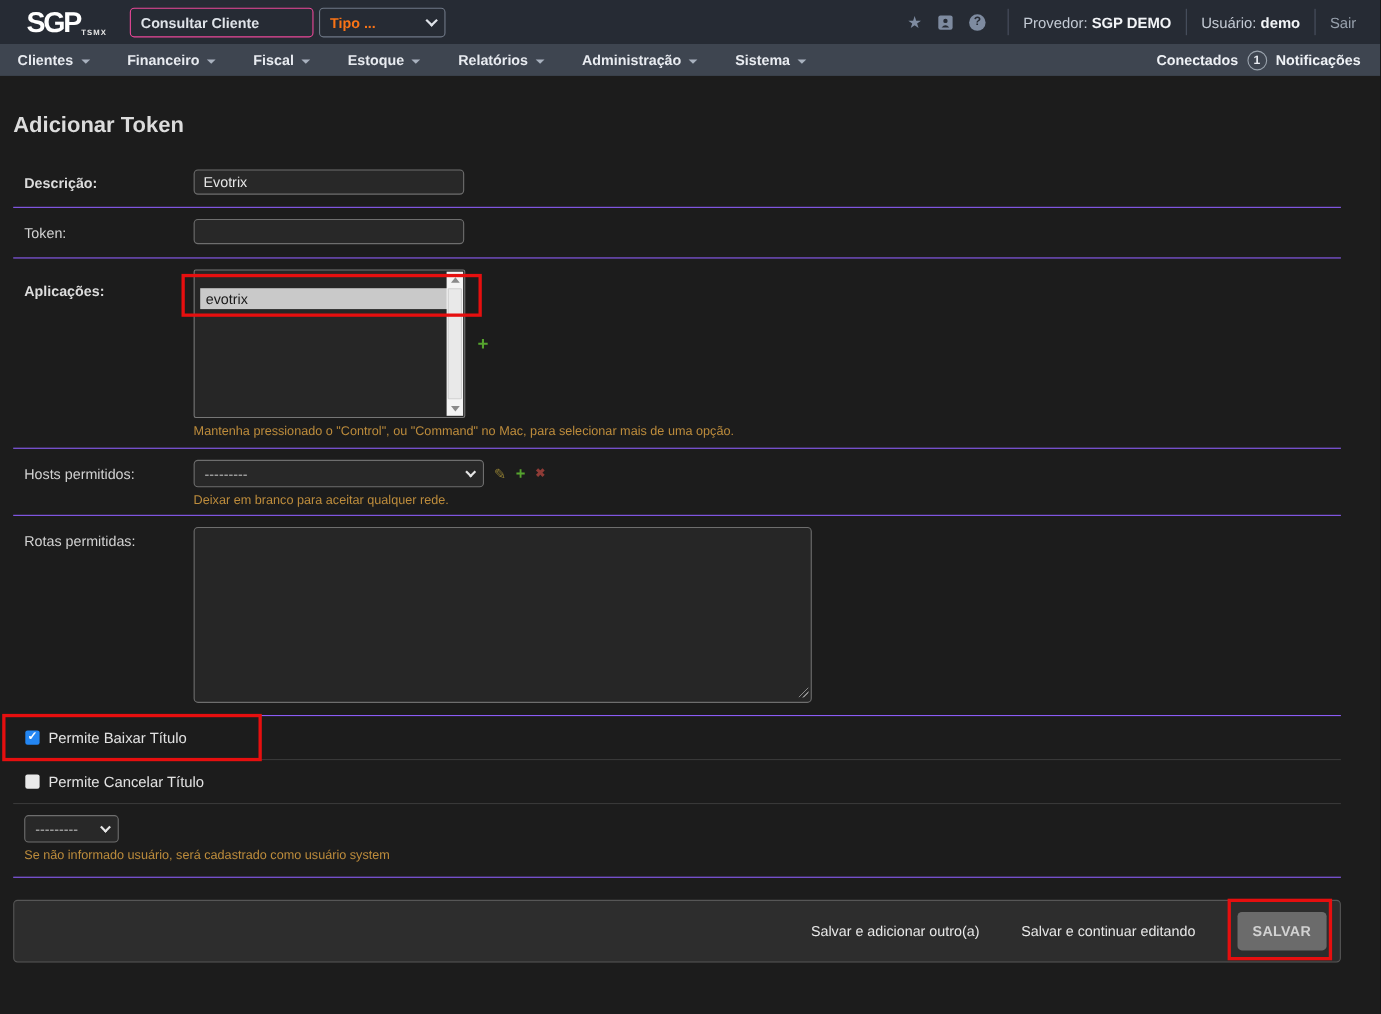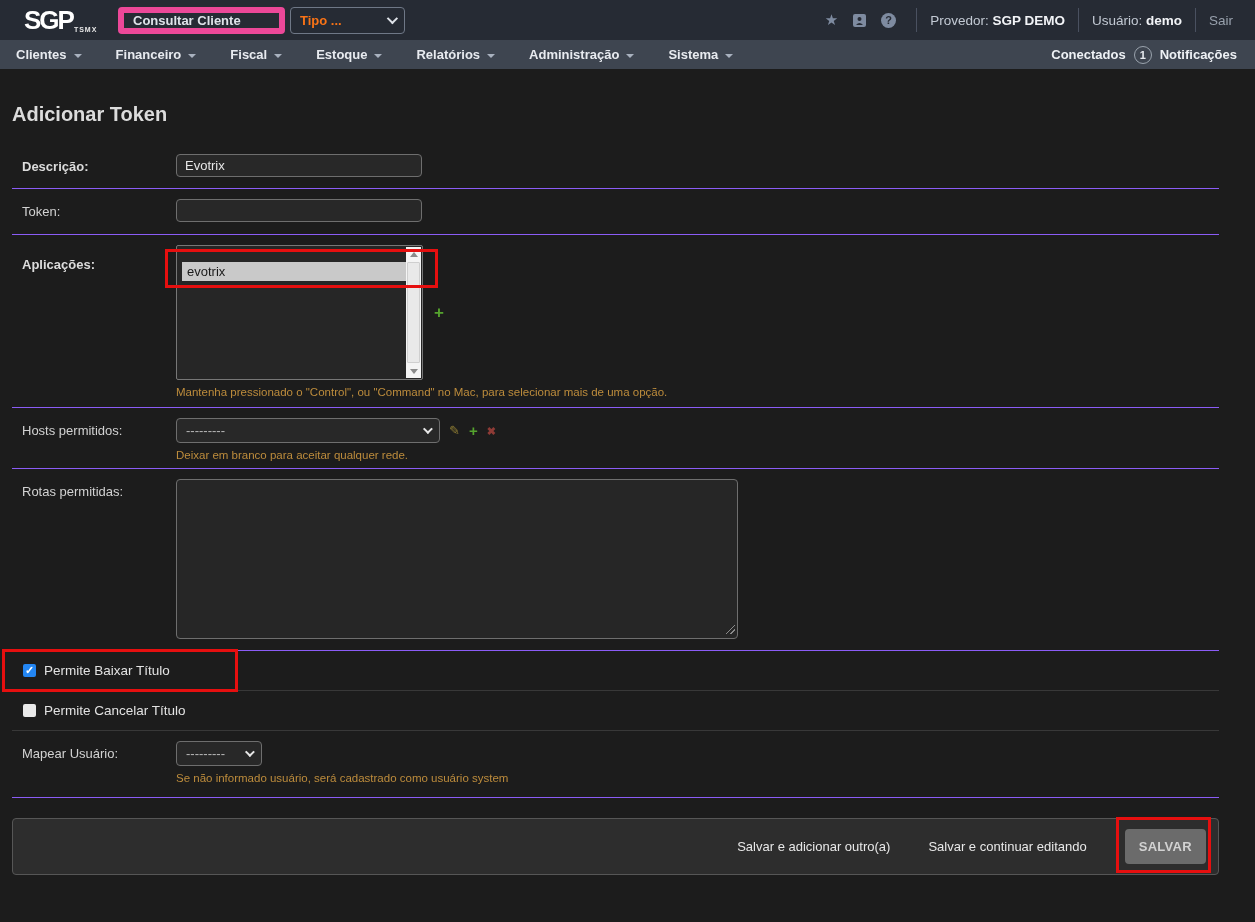--- a/index.html
+++ b/index.html
@@ -5,21 +5,21 @@
   * { margin:0; padding:0; box-sizing:border-box; }
   html,body { background:#101010; }
   body { font-family:"Liberation Sans", sans-serif; }
   .page { position:relative; width:1255px; height:922px; background:#1c1c1c; overflow:hidden; }
 
   
   .topbar { position:relative; height:40px; background:#262b34; display:flex; align-items:center; }
   .logo { margin-left:24px; width:90px; color:#fff; cursor:pointer; position:relative; }
   .logo-main { font-size:26px; font-weight:800; letter-spacing:-2px; line-height:26px; }
   .logo-sub { font-size:7px; font-weight:700; letter-spacing:1px; color:#e8e8e8; position:relative; top:3px; left:1px; }
-  .hdr-input { margin-left:4px; width:167px; height:27px; background:#262b34; border:6px solid #ec4899; border-radius:4px; color:#22c55e; font-size:13px; font-weight:700; padding:0 9px; outline:none; }
+  .hdr-input { margin-left:4px; width:167px; height:27px; background:#262b34; border:1px solid #ec4899; border-radius:4px; color:#22c55e; font-size:13px; font-weight:700; padding:0 9px; outline:none; }
   .hdr-input::placeholder { color:#dfe3e9; opacity:1; }
   .hdr-select { margin-left:5px; width:115px; height:27px; border:1px solid #6f7887; border-radius:4px; color:#f97316; font-size:13px; font-weight:700; display:flex; align-items:center; padding:0 9px; cursor:pointer; }
   .hdr-select .chev { margin-left:auto; width:8px; height:8px; border-right:2px solid #dfe3e9; border-bottom:2px solid #dfe3e9; transform:rotate(45deg) translateY(-2px); }
   .top-right { margin-left:auto; display:flex; align-items:center; margin-right:22px; color:#c3cad4; font-size:13.5px; }
   .tool-icon { color:#7e8ba0; font-size:15px; margin:0 7px; cursor:pointer; display:inline-flex; align-items:center; }
   .help-circle { width:15px; height:15px; border-radius:50%; background:#7e8ba0; color:#262b34; font-size:11px; font-weight:700; display:inline-flex; align-items:center; justify-content:center; }
   .vsep { width:1px; height:24px; background:#4a5160; margin:0 13px; }
   .kv b { color:#f2f4f7; }
   .sair { color:#98a1ad; cursor:pointer; }
 
@@ -228,21 +228,20 @@
         <span class="chklabel">Permite Baixar Título</span>
         <div class="anno anno-baixar"></div>
       </div>
 
       <div class="chkrow">
         <span class="chkbox"></span>
         <span class="chklabel">Permite Cancelar Título</span>
       </div>
 
       <div class="frow" style="height:67px;">
-        <div class="flabel">Mapear Usuário:</div>
         <div class="fwidget">
           <div class="dd" style="width:86px;">
             <span>---------</span>
             <span class="chev"></span>
           </div>
           <div class="help">Se não informado usuário, será cadastrado como usuário system</div>
         </div>
       </div>
 
     </div>

